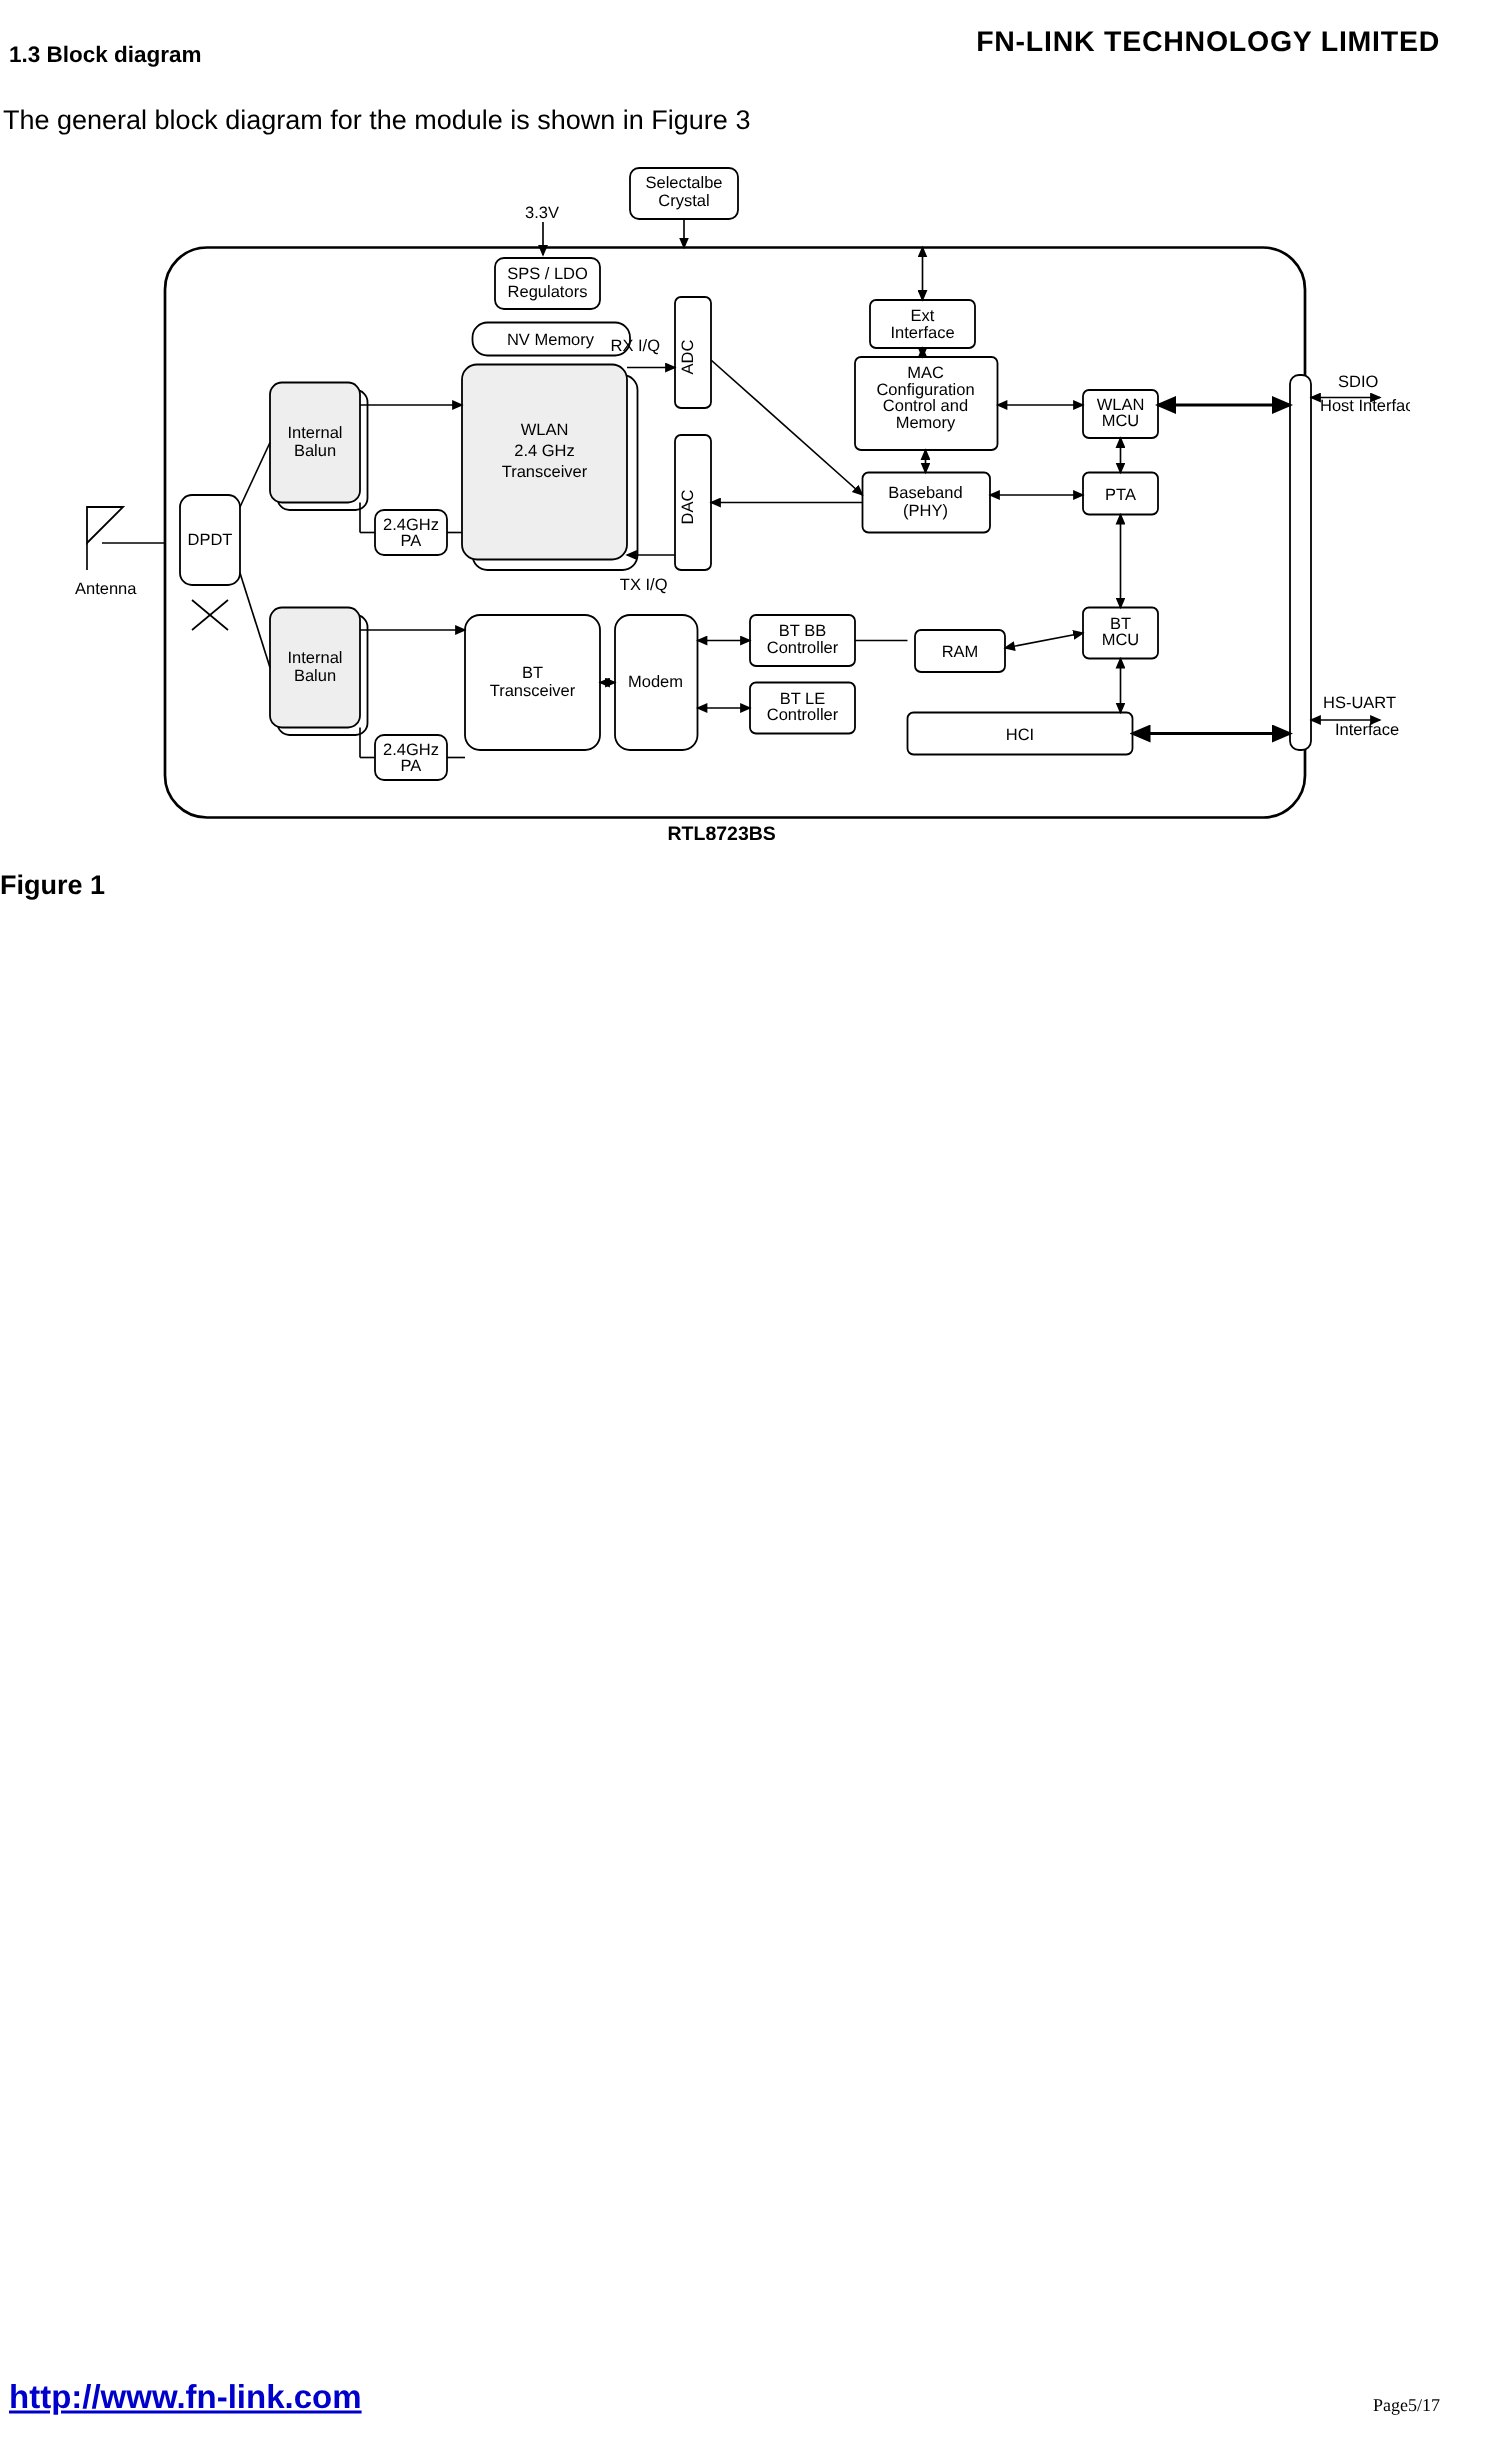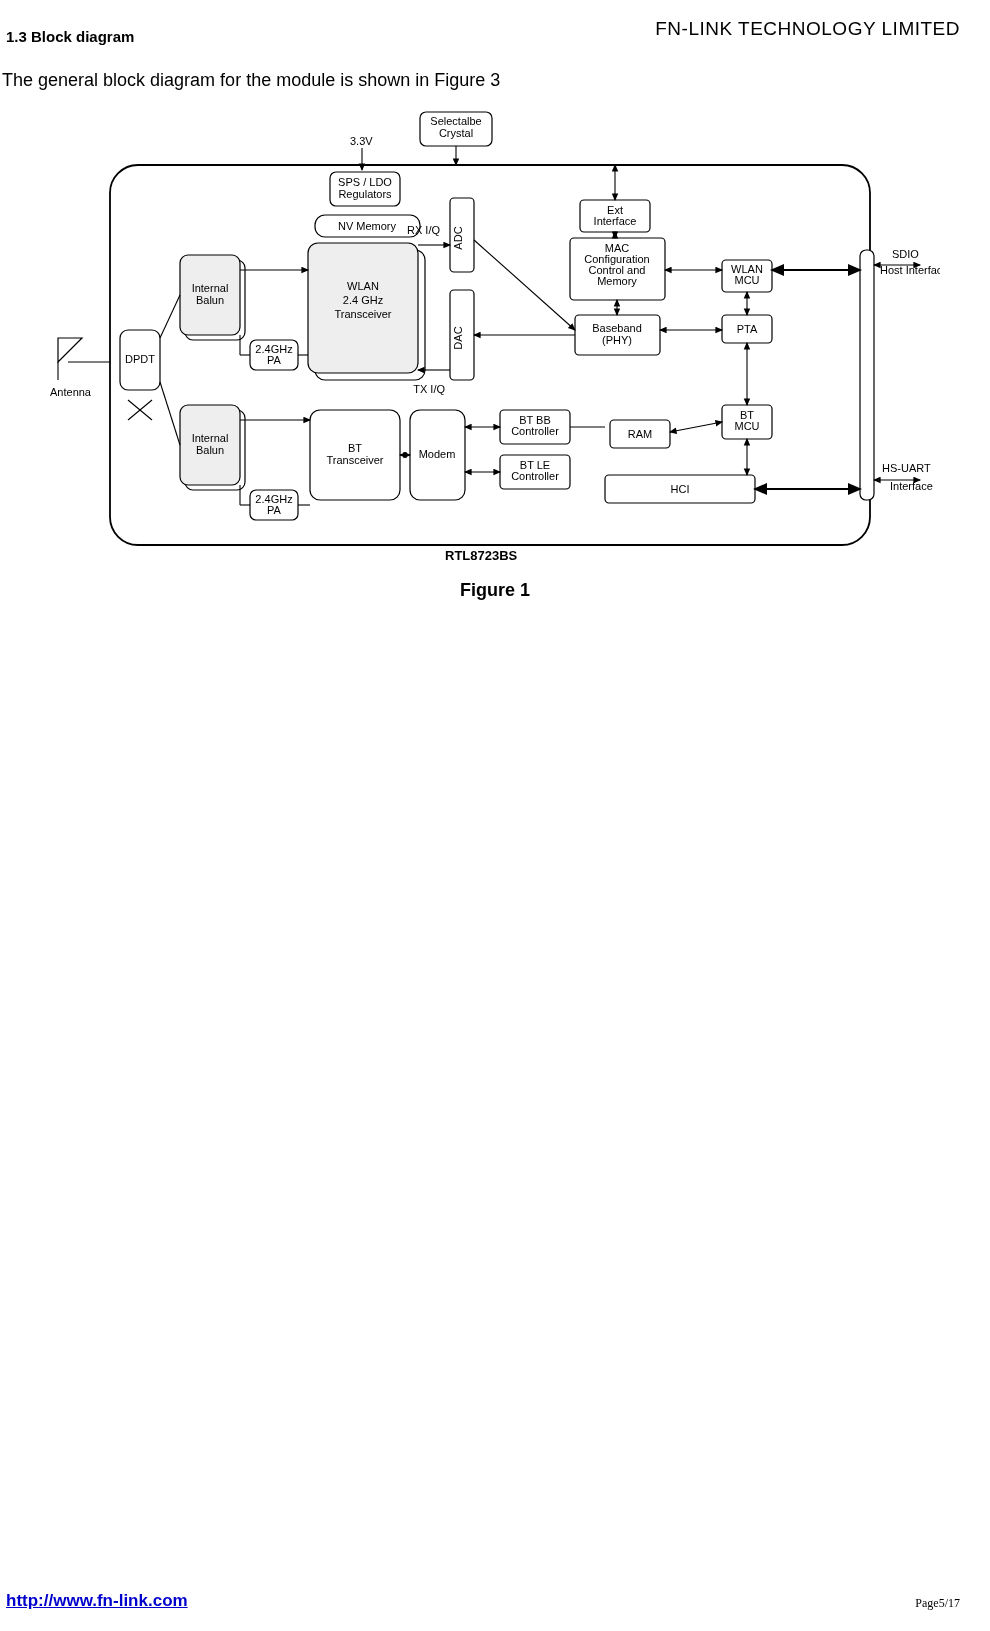--- a/index.html
+++ b/index.html
@@ -11,21 +11,21 @@
   body {
     font-family: Arial, Helvetica, sans-serif;
     color: #000;
     position: relative;
     min-height: 1631px;
   }
   .header-company {
     position: absolute;
     top: 18px;
     right: 30px;
-    font-weight: normal;
+    font-weight: bold;
     font-size: 19px;
     letter-spacing: 0.5px;
   }
   .section-heading {
     position: absolute;
     top: 28px;
     left: 6px;
     font-weight: bold;
     font-size: 15px;
   }
@@ -39,30 +39,29 @@
     position: absolute;
     top: 110px;
     left: 50px;
     width: 890px;
   }
   .figure-caption {
     position: absolute;
     top: 580px;
     left: 0;
     right: 0;
-    text-align: center;
     font-weight: bold;
     font-size: 18px;
   }
   .footer-link {
     position: absolute;
     bottom: 20px;
     left: 6px;
     font-weight: bold;
-    font-size: 17px;
+    font-size: 22px;
     color: #0000cc;
     text-decoration: underline;
   }
   .footer-page {
     position: absolute;
     bottom: 20px;
     right: 30px;
     font-family: "Times New Roman", Times, serif;
     font-size: 12px;
   }

